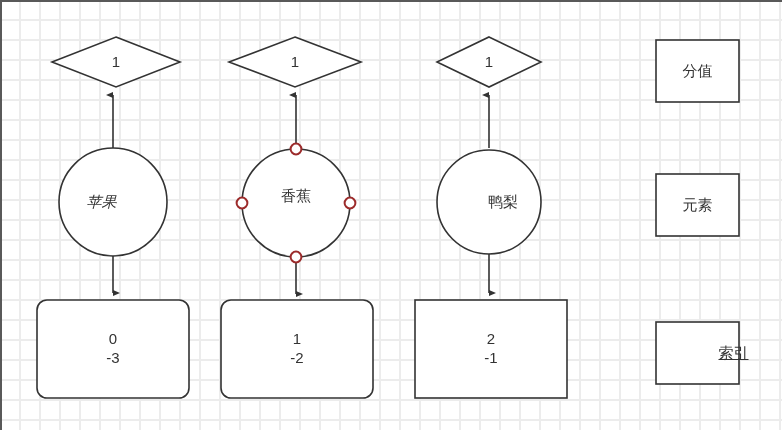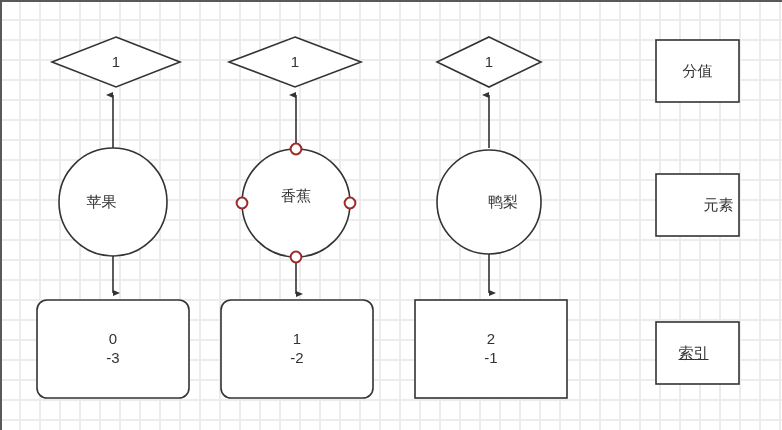--- a/index.html
+++ b/index.html
@@ -105,31 +105,31 @@
     </g>
 
     <g>
       <rect x="656" y="40" width="83" height="62" fill="#ffffff" stroke="#333333" stroke-width="1.6"></rect>
       <rect x="656" y="174" width="83" height="62" fill="#ffffff" stroke="#333333" stroke-width="1.6"></rect>
       <rect x="656" y="322" width="83" height="62" fill="#ffffff" stroke="#333333" stroke-width="1.6"></rect>
     </g>
   </svg>
 
   <div class="node-label lbl-diamond" style="left:52px;  top:42px;  width:128px; height:40px;">1</div>
-  <div class="node-label lbl-circle" style="left:59px;  top:182px; width:85px; height:40px;">苹果</div>
+  <div class="node-label lbl-circle" style="left:59px;  top:182px; width:85px; height:40px;font-style:italic;">苹果</div>
   <div class="node-label lbl-box" style="left:37px;  top:322px; width:152px; height:54px;">0
 -3</div>
 
   <div class="node-label lbl-diamond" style="left:229px; top:42px;  width:132px; height:40px;">1</div>
   <div class="node-label lbl-circle" style="left:242px; top:176px; width:108px; height:40px;">香蕉</div>
   <div class="node-label lbl-box" style="left:221px; top:322px; width:152px; height:54px;">1
 -2</div>
 
   <div class="node-label lbl-diamond" style="left:437px; top:42px;  width:104px; height:40px;">1</div>
   <div class="node-label lbl-circle" style="left:449px; top:182px; width:108px; height:40px;">鸭梨</div>
   <div class="node-label lbl-box" style="left:415px; top:322px; width:152px; height:54px;">2
 -1</div>
 
   <div class="node-label lbl-legend" style="left:656px; top:40px;  width:83px; height:62px;text-align:center;">分值</div>
-  <div class="node-label lbl-legend" style="left:677px; top:174px; width:83px; height:62px;">元素</div>
-  <div class="node-label lbl-legend" style="left:652px; top:322px; width:83px; height:62px;text-decoration:underline;">索引</div>
+  <div class="node-label lbl-legend" style="left:656px; top:174px; width:83px; height:62px;">元素</div>
+  <div class="node-label lbl-legend" style="left:692px; top:322px; width:83px; height:62px;text-decoration:underline;">索引</div>
 
 </div>
 
 </body></html>

